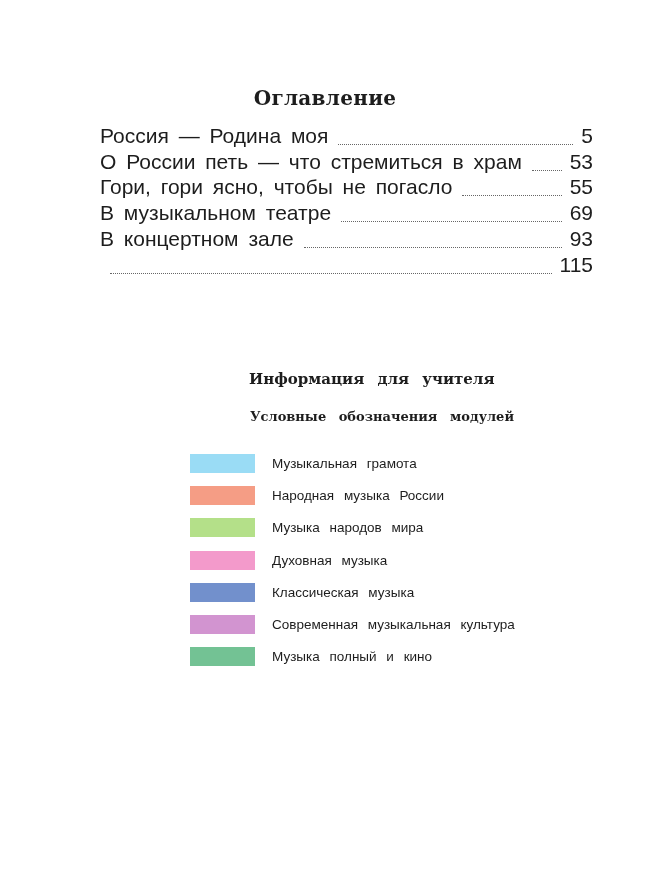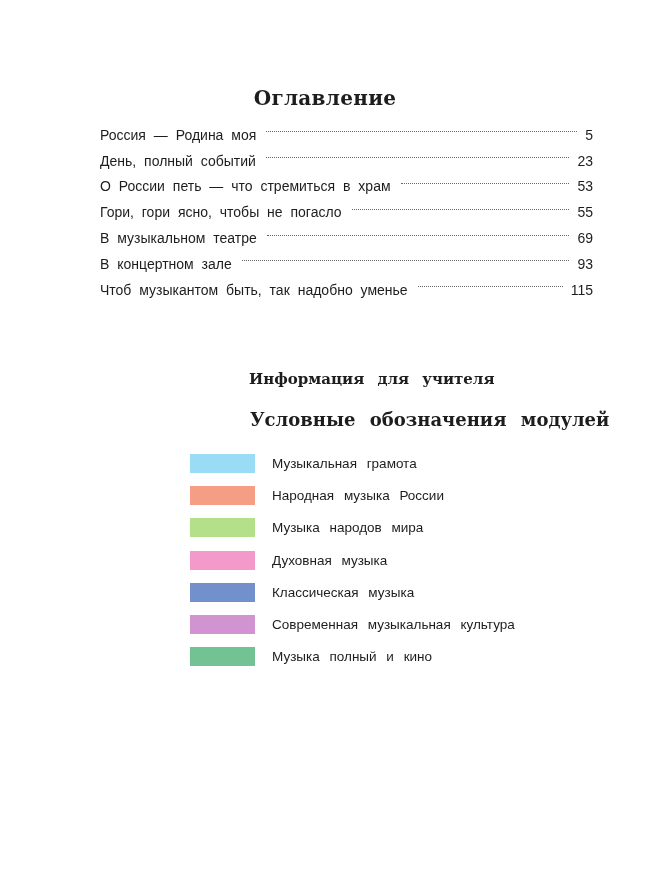--- a/index.html
+++ b/index.html
@@ -3,58 +3,53 @@
 <meta charset="utf-8">
 <style>
   html, body { margin: 0; padding: 0; background: #ffffff; }
   body { width: 650px; height: 869px; position: relative; overflow: hidden; color: #1d1d1d; }
   .title {
     position: absolute; left: 0; width: 650px; top: 86px; text-align: center;
     font-family: "DejaVu Serif", serif; font-weight: bold; font-size: 20px; letter-spacing: 0.3px;
   }
   .toc { position: absolute; left: 100px; width: 493px; top: 122px; }
   .toc-row {
-    display: flex; align-items: center; height: 25.8px;
-    font-family: "Liberation Sans", sans-serif; font-size: 14px; word-spacing: 4px;
+    display: flex; align-items: flex-end; height: 25.8px;
+    font-family: "Liberation Sans", sans-serif; font-size: 21px; word-spacing: 4px;
   }
   .toc-title { white-space: nowrap; }
   .toc-dots {
     flex: 1; margin: 0 8px 0 10px; border-bottom: 1.6px dotted #666; position: relative; top: -3px;
   }
   .toc-page { white-space: nowrap; text-align: right; }
   .info-title {
     position: absolute; left: 249px; top: 370px;
     font-family: "DejaVu Serif", serif; font-weight: bold; font-size: 15px; word-spacing: 8px;
   }
   .legend-title {
     position: absolute; left: 250px; top: 409px;
-    font-family: "DejaVu Serif", serif; font-weight: bold; font-size: 18px; word-spacing: 8px;
+    font-family: "DejaVu Serif", serif; font-weight: bold; font-size: 13px; word-spacing: 8px;
   }
   .legend { position: absolute; left: 168px; top: 447px; }
   .legend-row { display: flex; align-items: center; height: 32.3px; margin-left: 22px; }
   .swatch { width: 65px; height: 19px; }
   .legend-label {
     margin-left: 17px; font-family: "Liberation Sans", sans-serif; font-size: 13.5px; word-spacing: 6px;
   }
 </style>
 </head>
 <body>
 
 <div class="title">Оглавление</div>
 
 <div class="toc">
   <div class="toc-row">
     <span class="toc-title">Россия — Родина моя</span>
     <span class="toc-dots"></span>
     <span class="toc-page">5</span>
-  </div>
-  <div class="toc-row">
-    <span class="toc-title">День, полный событий</span>
-    <span class="toc-dots"></span>
-    <span class="toc-page">23</span>
   </div>
   <div class="toc-row">
     <span class="toc-title">О России петь — что стремиться в храм</span>
     <span class="toc-dots"></span>
     <span class="toc-page">53</span>
   </div>
   <div class="toc-row">
     <span class="toc-title">Гори, гори ясно, чтобы не погасло</span>
     <span class="toc-dots"></span>
     <span class="toc-page">55</span>
@@ -63,21 +58,20 @@
     <span class="toc-title">В музыкальном театре</span>
     <span class="toc-dots"></span>
     <span class="toc-page">69</span>
   </div>
   <div class="toc-row">
     <span class="toc-title">В концертном зале</span>
     <span class="toc-dots"></span>
     <span class="toc-page">93</span>
   </div>
   <div class="toc-row">
-    <span class="toc-title">Чтоб музыкантом быть, так надобно уменье</span>
     <span class="toc-dots"></span>
     <span class="toc-page">115</span>
   </div>
 </div>
 
 <div class="info-title">Информация для учителя</div>
 <div class="legend-title">Условные обозначения модулей</div>
 
 <div class="legend">
   <div class="legend-row">

